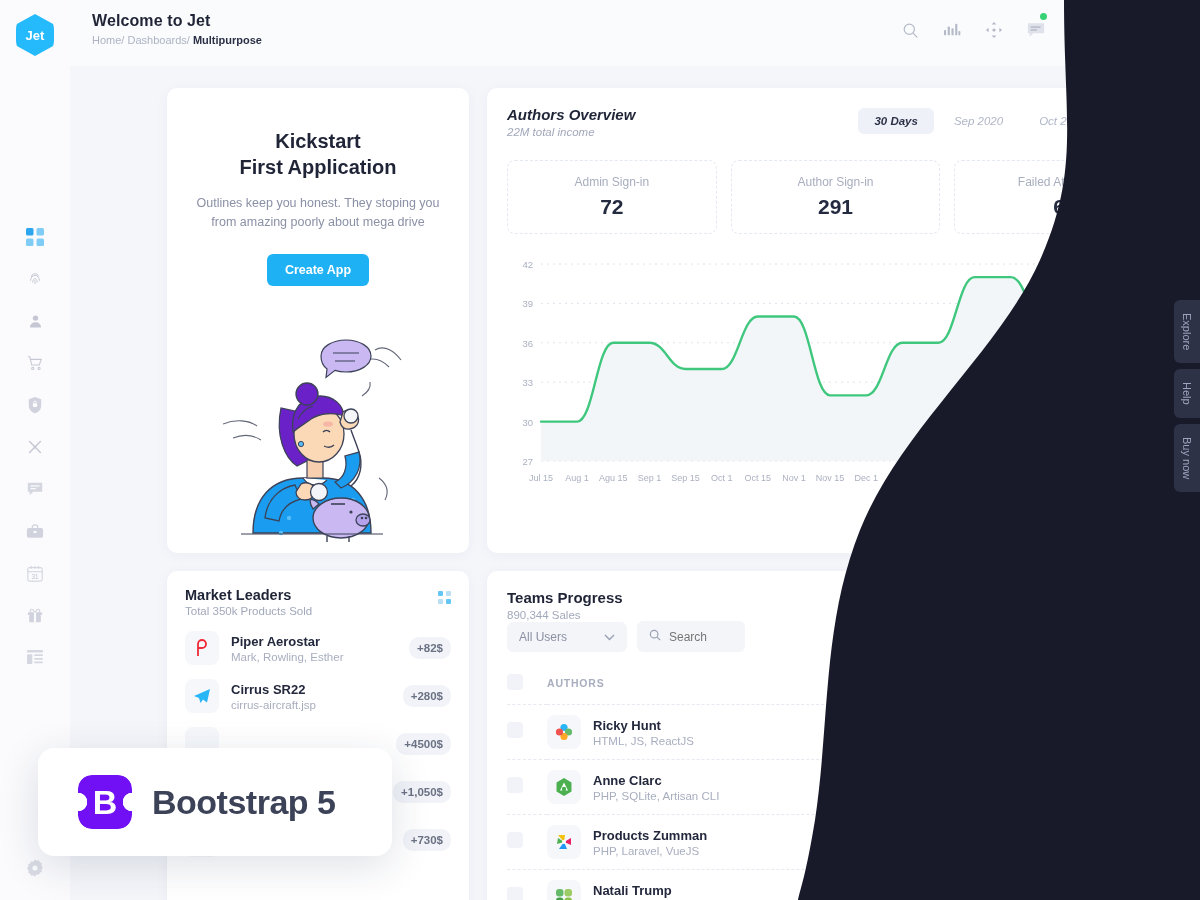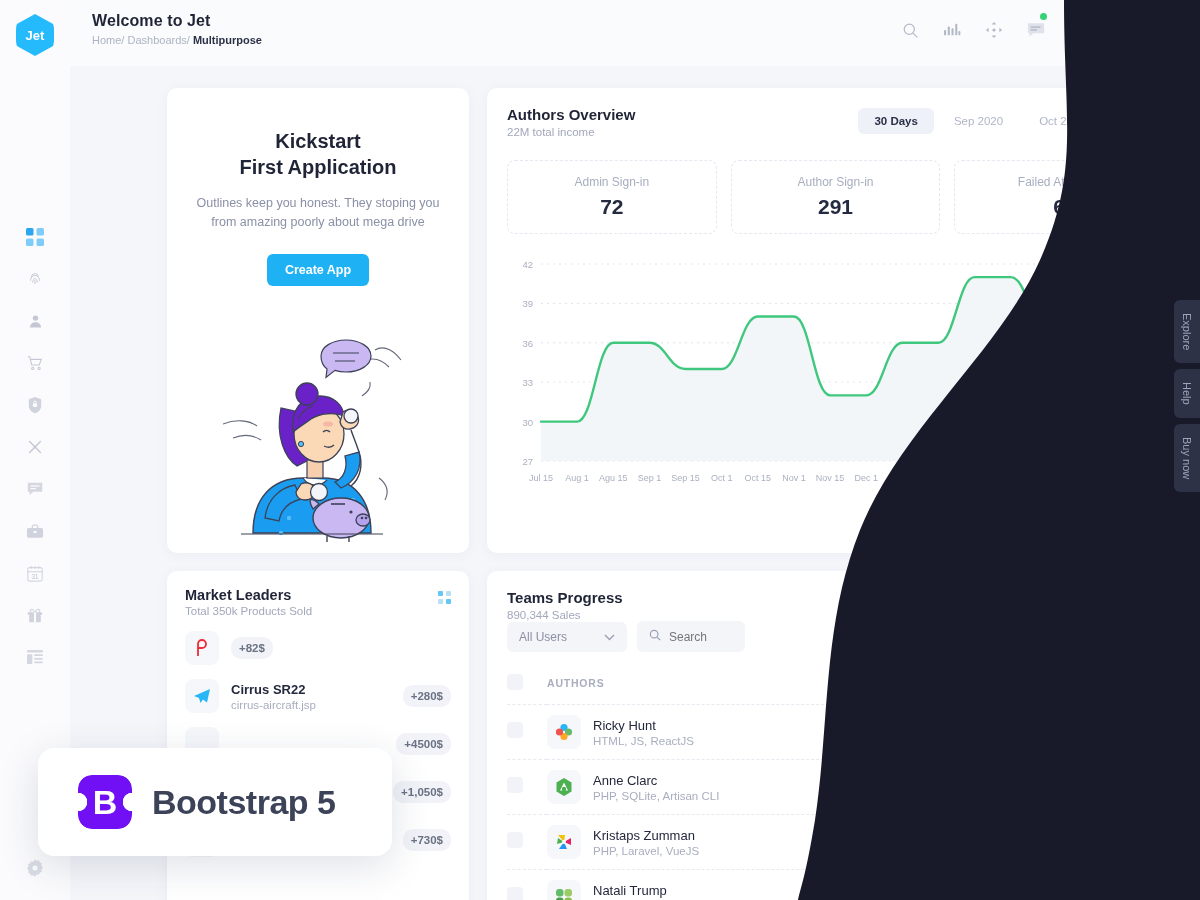--- a/index.html
+++ b/index.html
@@ -73,21 +73,21 @@
   .ks-title { font-size: 20px; font-weight: bold; color: #1f2437; line-height: 1.3; }
   .ks-sub { margin-top: 14px; font-size: 12.5px; color: #8a90a6; line-height: 1.5; }
   .ks-btn {
     margin: 22px auto 0; display: inline-block;
     background: #1eb2f5; color: #fff; font-size: 12.5px; font-weight: bold;
     padding: 9px 18px; border-radius: 6px; border: none; cursor: pointer;
   }
   .illo { position: absolute; left: 50%; transform: translateX(-50%); bottom: 6px; }
 
   .overview { flex: 1; height: 465px; padding: 18px 20px 0; position: relative; }
-  .ov-head { display: flex; align-items: flex-start; justify-content: space-between; }
+  .ov-head { display: flex; align-items: flex-start; justify-content: space-between; font-style: italic; }
   .ov-title { font-size: 15px; font-weight: bold; color: #1f2437; }
   .ov-sub { margin-top: 3px; font-size: 11.5px; color: #a2a8bb; }
   .ov-tabs { display: flex; align-items: center; gap: 4px; margin-top: 2px; }
   .ov-tab { font-size: 11.5px; color: #b0b6c7; padding: 7px 16px; border-radius: 6px; cursor: pointer; white-space: nowrap; }
   .ov-tab.active { background: #eef1f7; color: #2b3047; font-weight: bold; }
 
   .stats { display: flex; gap: 14px; margin-top: 22px; }
   .stat { flex: 1; border: 1px dashed #e4e8f0; border-radius: 8px; padding: 14px 8px 14px; text-align: center; }
   .stat-label { font-size: 12px; color: #a8aebf; white-space: nowrap; }
   .stat-value { margin-top: 6px; font-size: 21px; font-weight: bold; color: #242a40; }
@@ -126,21 +126,21 @@
   .search-box input { border: none; background: transparent; outline: none; font-size: 12px; color: #6b7284; width: 64px; font-family: inherit; }
   .tbl { width: 100%; margin-top: 22px; border-collapse: collapse; }
   .tbl th {
     font-size: 10.5px; letter-spacing: .8px; color: #a8aebf; font-weight: bold;
     text-align: left; padding-bottom: 12px; border-bottom: 1px dashed #e6e9f0;
   }
   .tbl td { padding: 10px 0; border-bottom: 1px dashed #e6e9f0; vertical-align: middle; }
   .chk { width: 16px; height: 16px; border-radius: 4px; background: #f1f3f8; display: inline-block; cursor: pointer; }
   .au { display: flex; align-items: center; gap: 12px; }
   .au-logo { width: 34px; height: 34px; border-radius: 8px; background: #f5f7fb; display:flex; align-items:center; justify-content:center; flex:none; }
-  .au-name { font-size: 13px; font-weight: normal; color: #23283d; }
+  .au-name { font-size: 13px; font-weight: bold; color: #23283d; }
   .au-skills { margin-top: 2px; font-size: 11.5px; color: #a8aebf; }
   .pct { font-size: 11.5px; color: #9aa0b3; }
   .bar { margin-top: 6px; width: 128px; height: 4px; border-radius: 3px; background: #eceff5; position: relative; overflow: hidden; }
   .bar > i { position: absolute; left: 0; top: 0; bottom: 0; border-radius: 3px; display: block; }
   .view-btn {
     font-size: 11.5px; font-weight: bold; color: #7a8097; background: #f1f3f8;
     padding: 7px 14px; border-radius: 6px; border: none; cursor: pointer; font-family: inherit;
   }
   .col-act { text-align: right; }
 
@@ -532,20 +532,24 @@
               <i></i>
             </div>
         </div>
 
         <div class="ml-item">
           <div class="ml-logo">
             <svg width="20" height="20" viewBox="0 0 20 20" fill="none" stroke="#ef2b38" stroke-width="1.8">
                 <path d="M6 18V6a4 4 0 118 0 4 4 0 01-4 4H6"></path>
               </svg>
           </div>
+          <div class="ml-body">
+            <div class="ml-name">Piper Aerostar</div>
+            <div class="ml-desc">Mark, Rowling, Esther</div>
+          </div>
           <div class="ml-amt">+82$</div>
         </div>
 
         <div class="ml-item">
           <div class="ml-logo">
             <svg width="20" height="20" viewBox="0 0 20 20" fill="#29b6f6">
                 <path d="M18 3L2 10l5 2 1.5 5 2.5-3.5 4 3z"></path>
               </svg>
           </div>
           <div class="ml-body">
@@ -693,21 +697,21 @@
                   <div class="au-logo">
                     <svg width="20" height="20" viewBox="0 0 20 20">
                         <path d="M10 10L4 3h7z" fill="#f4c20d"></path>
                         <path d="M10 10l7-4v7z" fill="#e91e63"></path>
                         <path d="M10 10l3 7H5z" fill="#2196f3"></path>
                         <path d="M10 10L3 12l1-6z" fill="#4caf50"></path>
                         <circle cx="10" cy="10" r="2" fill="#fff"></circle>
                       </svg>
                   </div>
                   <div>
-                    <div class="au-name">Kristaps Zumman</div>
+                    <div class="au-name">Products Zumman</div>
                     <div class="au-skills">PHP, Laravel, VueJS</div>
                   </div>
                 </div>
               </td>
               <td>
                 <div class="pct">47%</div>
                 <div class="bar">
                     <i style="width: 47%; background: rgb(244, 69, 107);"></i>
                   </div>
               </td>

